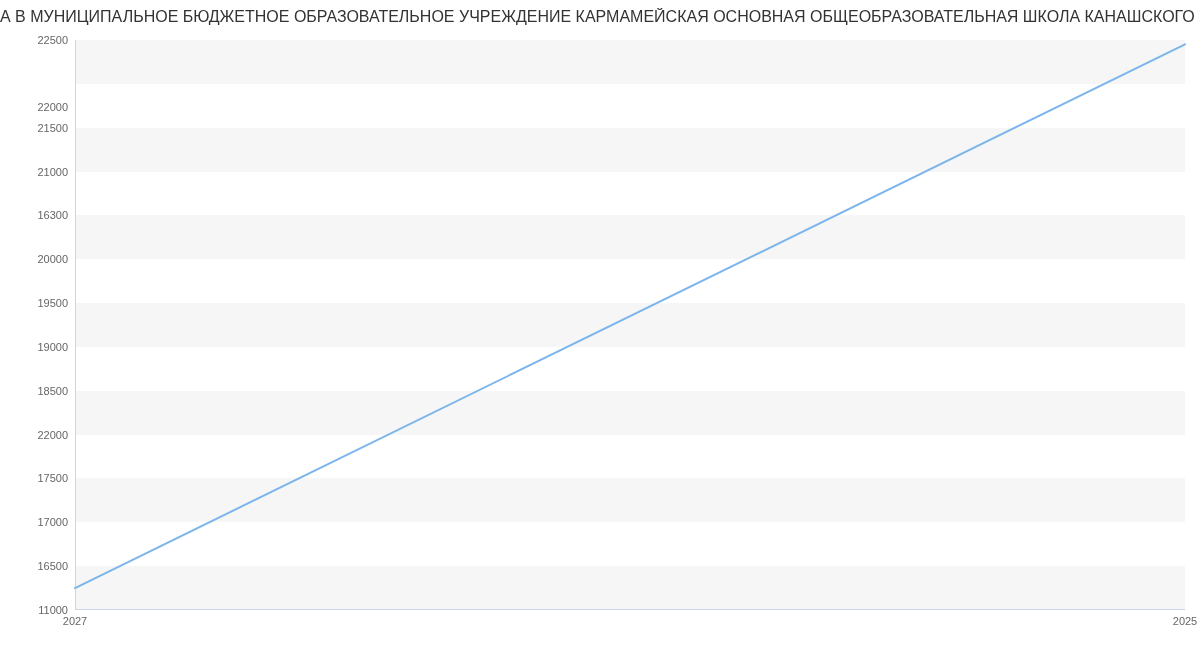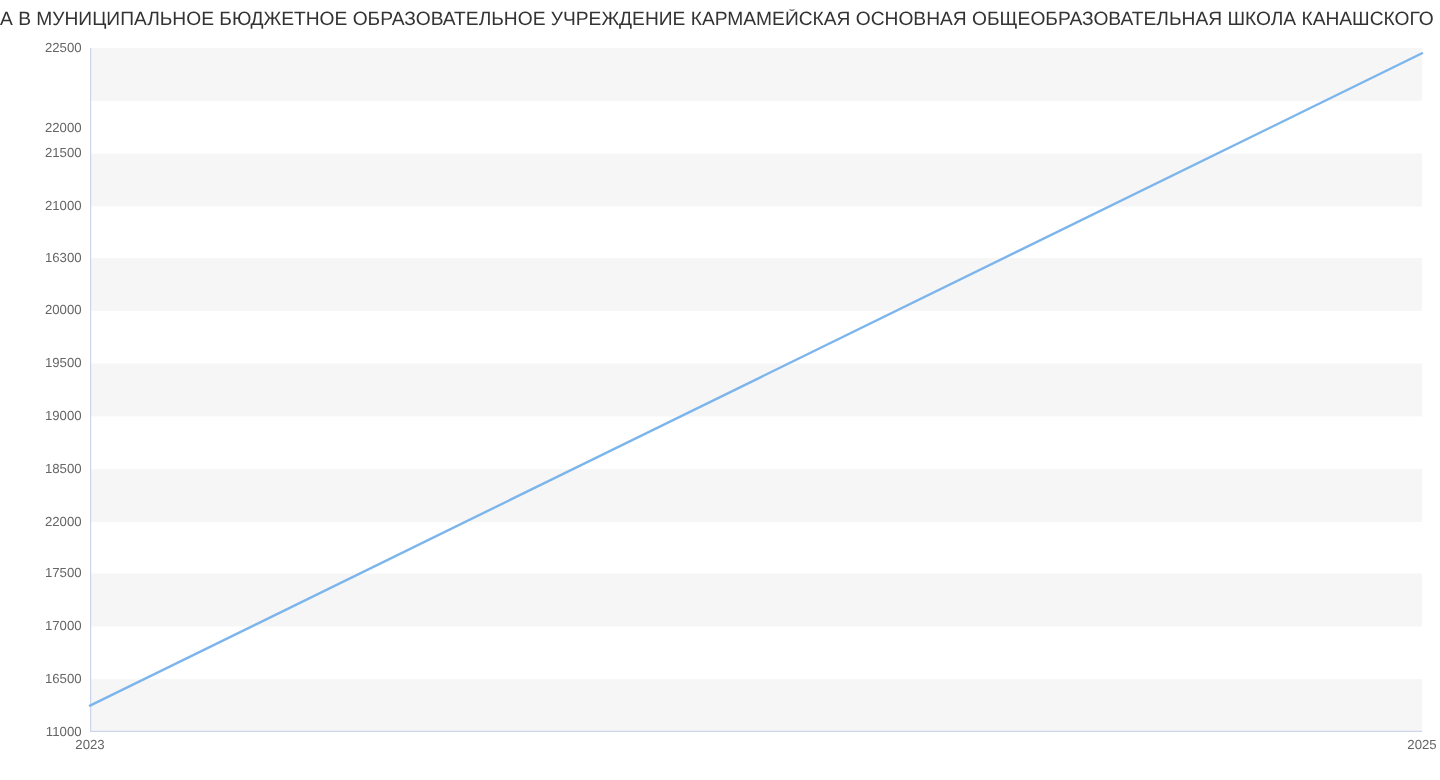--- a/index.html
+++ b/index.html
@@ -111,15 +111,15 @@
     <div class="y-tick-label" style="top: 434.615px;">22000</div>
     <div class="y-tick-label" style="top: 390.769px;">18500</div>
     <div class="y-tick-label" style="top: 346.923px;">19000</div>
     <div class="y-tick-label" style="top: 303.077px;">19500</div>
     <div class="y-tick-label" style="top: 259.231px; text-align: right;">20000</div>
     <div class="y-tick-label" style="top: 215.385px;">16300</div>
     <div class="y-tick-label" style="top: 171.538px;">21000</div>
     <div class="y-tick-label" style="top: 127.692px;">21500</div>
     <div class="y-tick-label" style="top: 91px; margin-top: 16px;">22000</div>
     <div class="y-tick-label" style="top: 40px;">22500</div>
-    <div class="x-tick-label" style="left: 75px;">2023</div>
+    <div class="x-tick-label" style="left: 75px;">2027</div>
     <div class="x-tick-label" style="left: 1185px;">2025</div>
   </div>
 
 </body></html>

